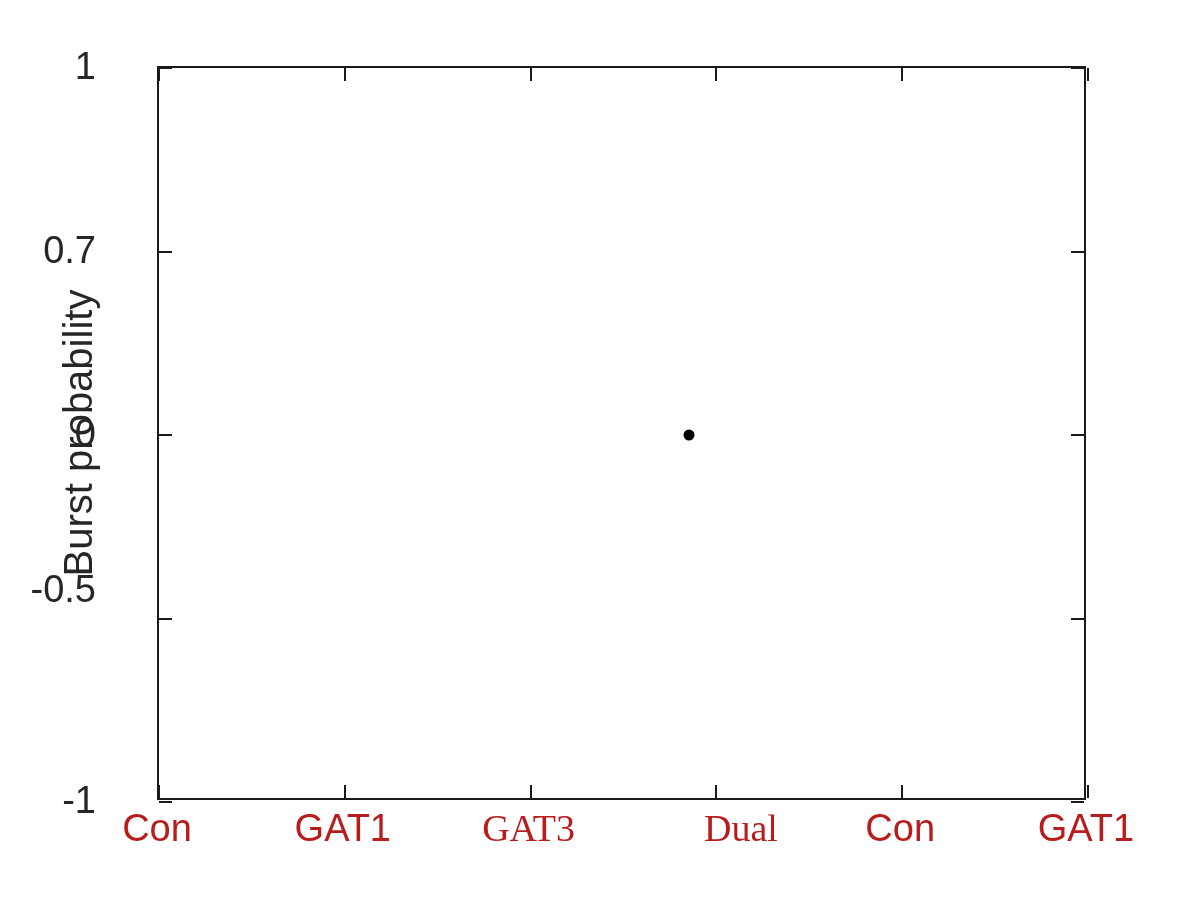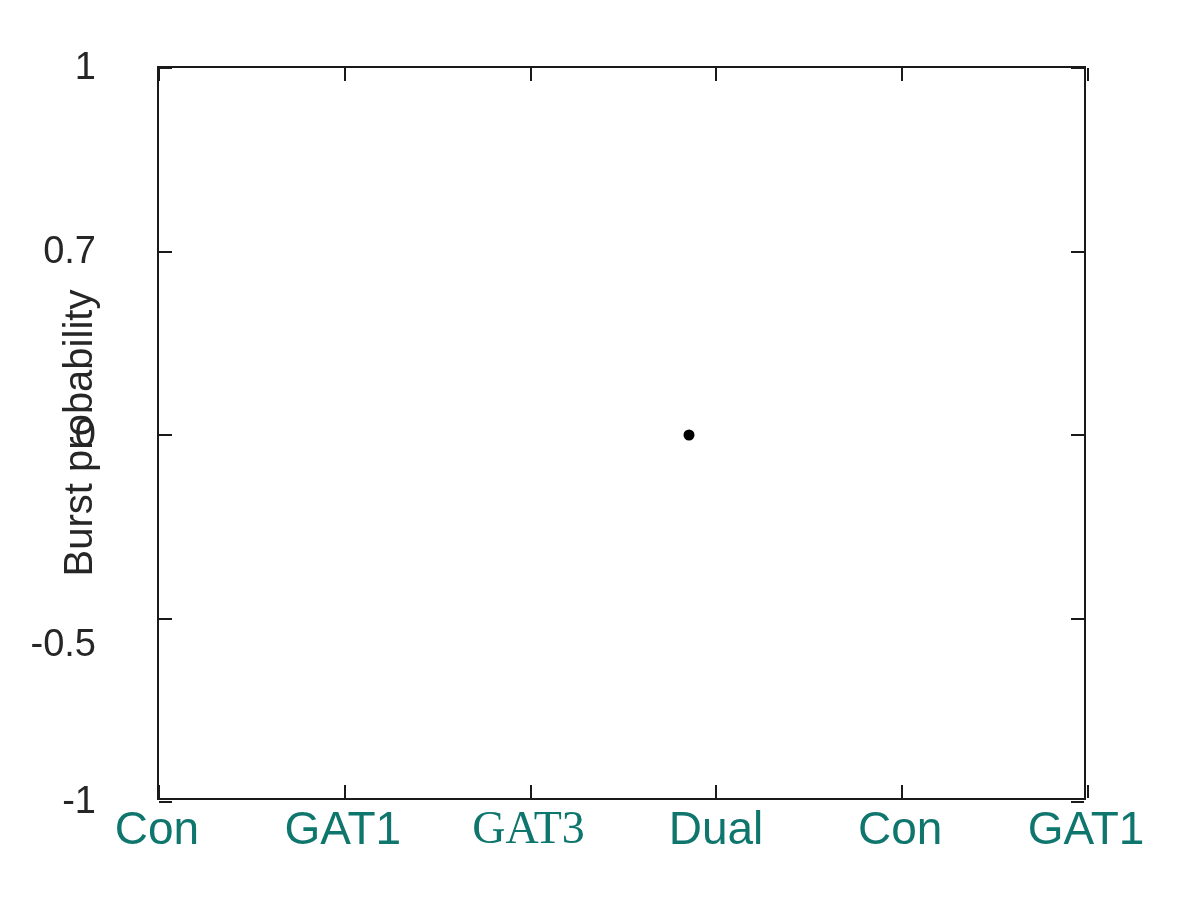--- a/index.html
+++ b/index.html
@@ -59,23 +59,23 @@
     right: 1104px; 
     text-align: right;
     font-size: 38px;
     line-height: 38px;
     color: #262626;
     white-space: nowrap;
   }
   .xtick-label {
     position: absolute;
     top: 806px;
-    font-size: 46px;
+    font-size: 38px;
     line-height: 44px;
-    color: #0f766e;
+    color: #b91c1c;
     white-space: nowrap;
     text-align: center;
     transform: translateX(-50%);
   }
   
   #ylabel {
     position: absolute;
     left: 0px;
     top: 0px;
     width: 734px;
@@ -105,29 +105,29 @@
 <body>
 
 <div id="figure">
 
   <div id="ylabel">Burst probability</div>
 
   <div id="ytick-labels">
       <div class="ytick-label" style="top: 47px;">1</div>
       <div class="ytick-label" style="top: 230.5px;">0.7</div>
       <div class="ytick-label" style="top: 414px;">0</div>
-      <div class="ytick-label" style="top: 624px;">-0.5</div>
+      <div class="ytick-label" style="top: 570px;">-0.5</div>
       <div class="ytick-label" style="top: 781px;">-1</div>
     </div>
 
   <div id="xtick-labels">
       <div class="xtick-label" style="left: 157px;">Con</div>
       <div class="xtick-label" style="left: 342.8px;">GAT1</div>
       <div class="xtick-label" style="left: 528.6px; font-family: Liberation Serif, serif;">GAT3</div>
-      <div class="xtick-label" style="left: 716px;">Dual</div>
+      <div class="xtick-label" style="left: 741px; font-family: Liberation Serif, serif;">Dual</div>
       <div class="xtick-label" style="left: 900.2px;">Con</div>
       <div class="xtick-label" style="left: 1086px;">GAT1</div>
     </div>
 
   <div id="plot-area">
     <div id="ytick-marks">
         <div class="ytick-mark" style="top: -1px;"></div>
         <div class="ytick-mark right" style="top: -1px;"></div>
         <div class="ytick-mark" style="top: 182.5px;"></div>
         <div class="ytick-mark right" style="top: 182.5px;"></div>

